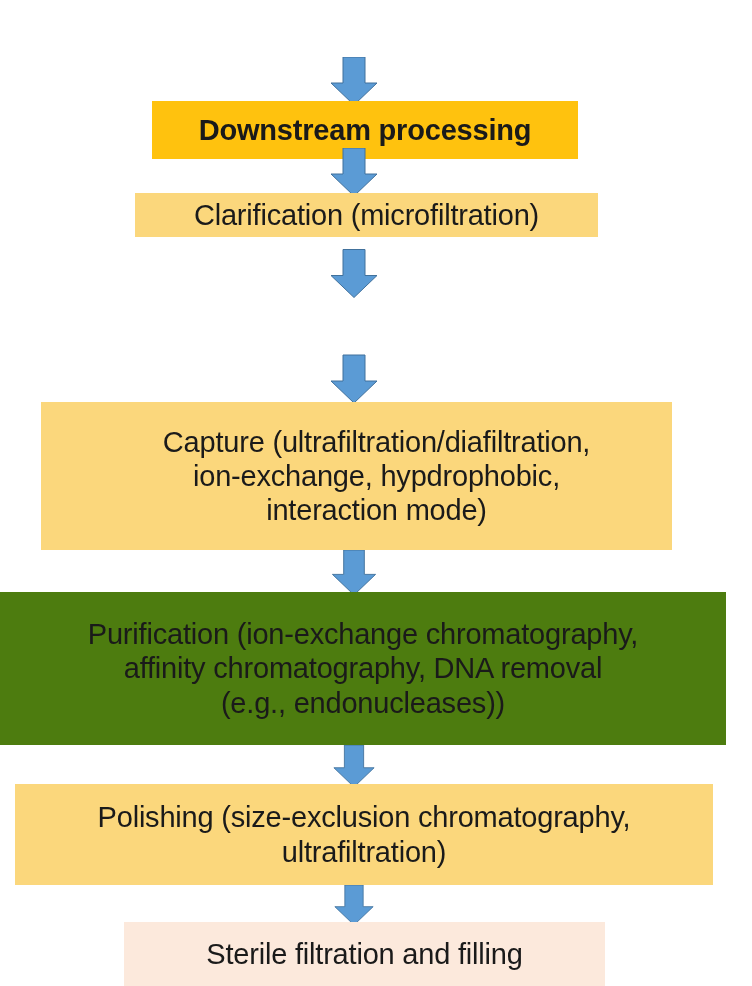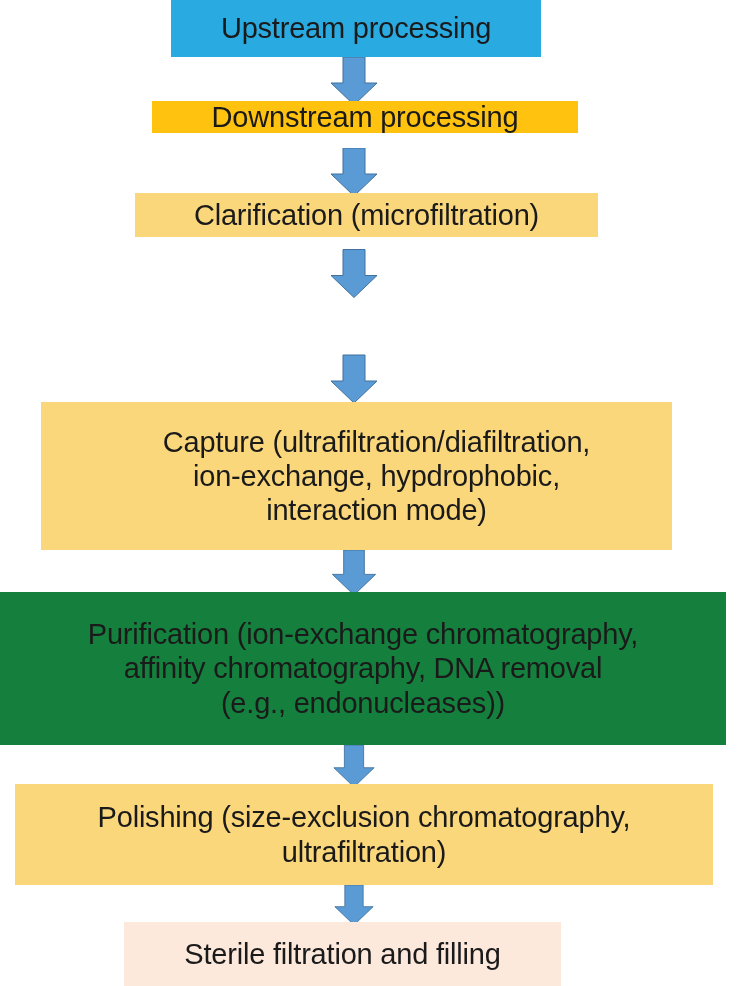--- a/index.html
+++ b/index.html
@@ -31,43 +31,42 @@
     letter-spacing: -0.2px;
     white-space: pre-line;
     font-weight: 400;
   }
   .arrow {
     position: absolute;
     display: block;
   }
   
   #node-upstream   { left: 171px; top: 0px;   width: 370px; height: 57px;  background: #29ABE2; font-size: 29px; }
-  #node-downstream { left: 152px; top: 101px; width: 426px; height: 32px;  background: #FFC20E; font-size: 29px; }
+  #node-downstream { left: 152px; top: 101px; width: 426px; height: 58px;  background: #FFC20E; font-size: 29px; font-weight: bold; }
   #node-clarification { left: 135px; top: 193px; width: 463px; height: 44px; background: #FBD77C; font-size: 29px; }
   #node-dna-removal{ left: 54px;  top: 295px; width: 646px; height: 58px;  background: #FCE9DC; font-size: 29px; }
   #node-capture    { left: 41px;  top: 402px; width: 631px; height: 148px; background: #FBD77C; font-size: 29px; padding-left: 40px; }
   #node-purification{ left: 0px;  top: 592px; width: 726px; height: 153px; background: #FBD77C; font-size: 29px; }
   #node-polishing  { left: 15px;  top: 784px; width: 698px; height: 101px; background: #FBD77C; font-size: 29px; }
-  #node-sterile    { left: 124px; top: 922px; width: 437px; height: 64px;  background: #FCE9DC; font-size: 29px; }
+  #node-sterile    { left: 124px; top: 922px; width: 481px; height: 64px;  background: #FCE9DC; font-size: 29px; }
 
   
   #arrow-1 { left: 331px; top: 57px;  width: 46px; height: 48px; }
   #arrow-2 { left: 331px; top: 148px; width: 46px; height: 48px; }
   #arrow-3 { left: 331px; top: 249px; width: 46px; height: 49px; }
   #arrow-4 { left: 331px; top: 353px; width: 46px; height: 52px; }
   #arrow-5 { left: 331px; top: 550px; width: 46px; height: 45px; }
   #arrow-6 { left: 331px; top: 745px; width: 46px; height: 42px; }
   #arrow-7 { left: 331px; top: 885px; width: 46px; height: 40px; }
 </style>
 </head>
 <body>
 
 <div id="flowchart">
 
-  <div class="node" id="node-upstream" style="background: rgb(41, 171, 226);">Upstream processing</div>
 
   <svg class="arrow" id="arrow-1" viewBox="0 0 46 48" aria-hidden="true">
     <polygon points="12,0 34,0 34,26 46,26 23,48 0,26 12,26" fill="#5B9BD5" stroke="#41719C" stroke-width="1"></polygon>
   </svg>
 
   <div class="node" id="node-downstream" style="background: rgb(255, 194, 14);">Downstream processing</div>
 
   <svg class="arrow" id="arrow-2" viewBox="0 0 46 48" aria-hidden="true">
     <polygon points="12,0 34,0 34,26 46,26 23,48 0,26 12,26" fill="#5B9BD5" stroke="#41719C" stroke-width="1"></polygon>
   </svg>
@@ -84,21 +83,21 @@
   </svg>
 
   <div class="node" id="node-capture" style="background: rgb(251, 215, 124);">Capture (ultrafiltration/diafiltration,
 ion-exchange, hypdrophobic,
 interaction mode)</div>
 
   <svg class="arrow" id="arrow-5" viewBox="0 0 46 48" aria-hidden="true">
     <polygon points="12,0 34,0 34,26 46,26 23,48 0,26 12,26" fill="#5B9BD5" stroke="#41719C" stroke-width="1"></polygon>
   </svg>
 
-  <div class="node" id="node-purification" style="background: #15803d;">Purification (ion-exchange chromatography,
+  <div class="node" id="node-purification" style="background: #4d7c0f;">Purification (ion-exchange chromatography,
 affinity chromatography, DNA removal
 (e.g., endonucleases))</div>
 
   <svg class="arrow" id="arrow-6" viewBox="0 0 46 48" aria-hidden="true">
     <polygon points="12,0 34,0 34,26 46,26 23,48 0,26 12,26" fill="#5B9BD5" stroke="#41719C" stroke-width="1"></polygon>
   </svg>
 
   <div class="node" id="node-polishing" style="background: rgb(251, 215, 124);">Polishing (size-exclusion chromatography,
 ultrafiltration)</div>
 

